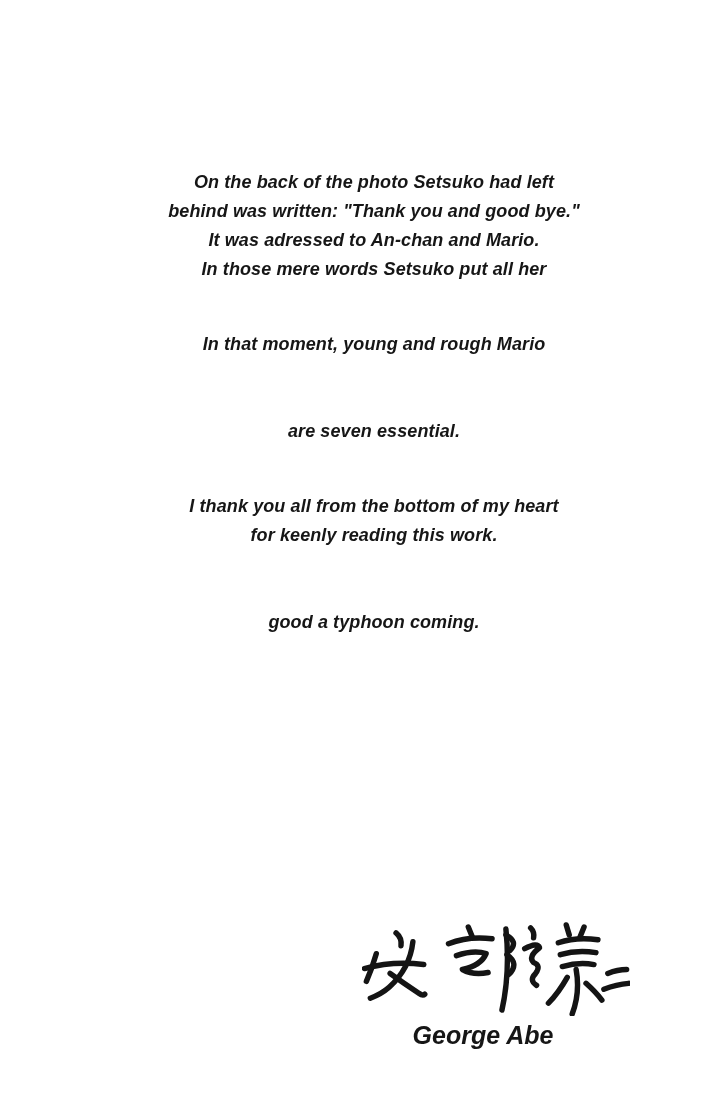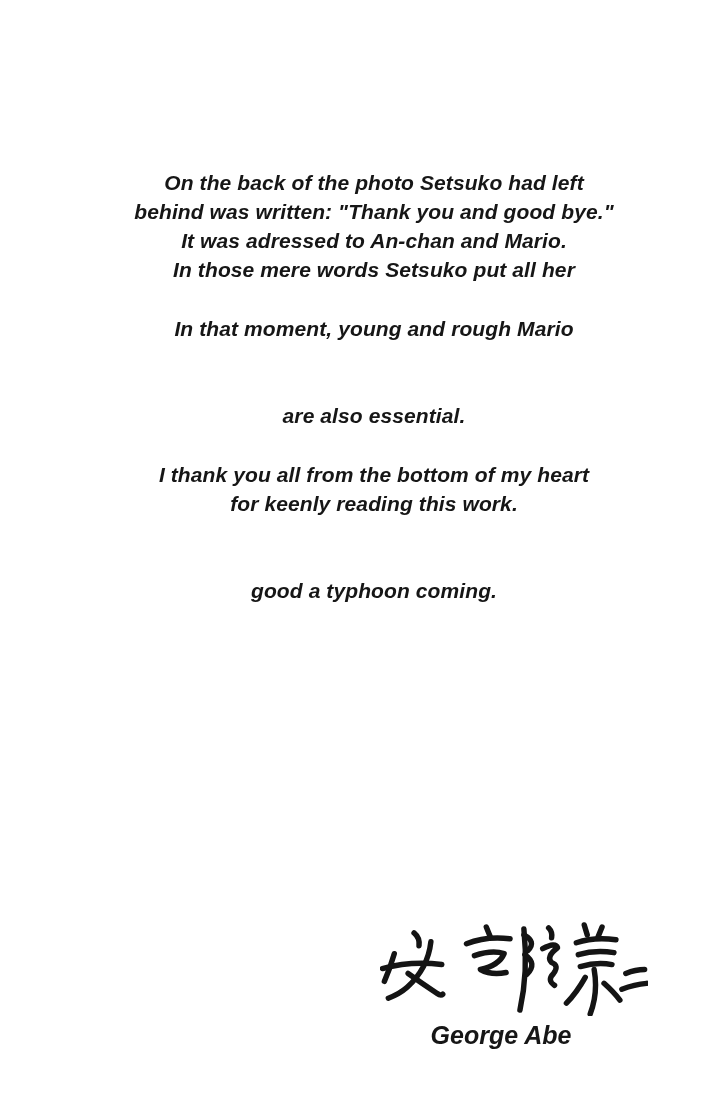--- a/index.html
+++ b/index.html
@@ -18,31 +18,31 @@
   }
   .afterword {
     position: absolute;
     top: 168px;
     left: 50%;
     transform: translateX(-50%) translateX(10px);
     width: 620px;
     text-align: center;
     font-style: italic;
     font-weight: bold;
-    font-size: 21px;
+    font-size: 18px;
     line-height: 29px;
     letter-spacing: 0.1px;
   }
   .para { margin: 0; }
-  .para + .para { margin-top: 30px; }
+  .para + .para { margin-top: 46px; }
   .line { white-space: nowrap; }
   .signature {
     position: absolute;
     top: 922px;
-    left: 380px;
+    left: 362px;
     width: 268px;
   }
   .kanji-svg {
     display: block;
     width: 268px;
     height: 94px;
   }
   .sig-name {
     margin-top: 4px;
     padding-right: 26px;
@@ -65,21 +65,21 @@
       <span class="line">On the back of the photo Setsuko had left</span><br>
       <span class="line">behind was written: "Thank you and good bye."</span><br>
       <span class="line">It was adressed to An-chan and Mario.</span><br>
       <span class="line">In those mere words Setsuko put all her</span><br>
     </p>
 
     <p class="para">
       <span class="line">In that moment, young and rough Mario</span><br>
       <br>
       <br>
-      <span class="line">are also essential.</span>
+      <span class="line">are seven essential.</span>
     </p>
 
 
     <p class="para">
       <span class="line">I thank you all from the bottom of my heart</span><br>
       <span class="line">for keenly reading this work.</span><br>
       <br>
       <br>
       <span class="line">good a typhoon coming.</span>
     </p>

